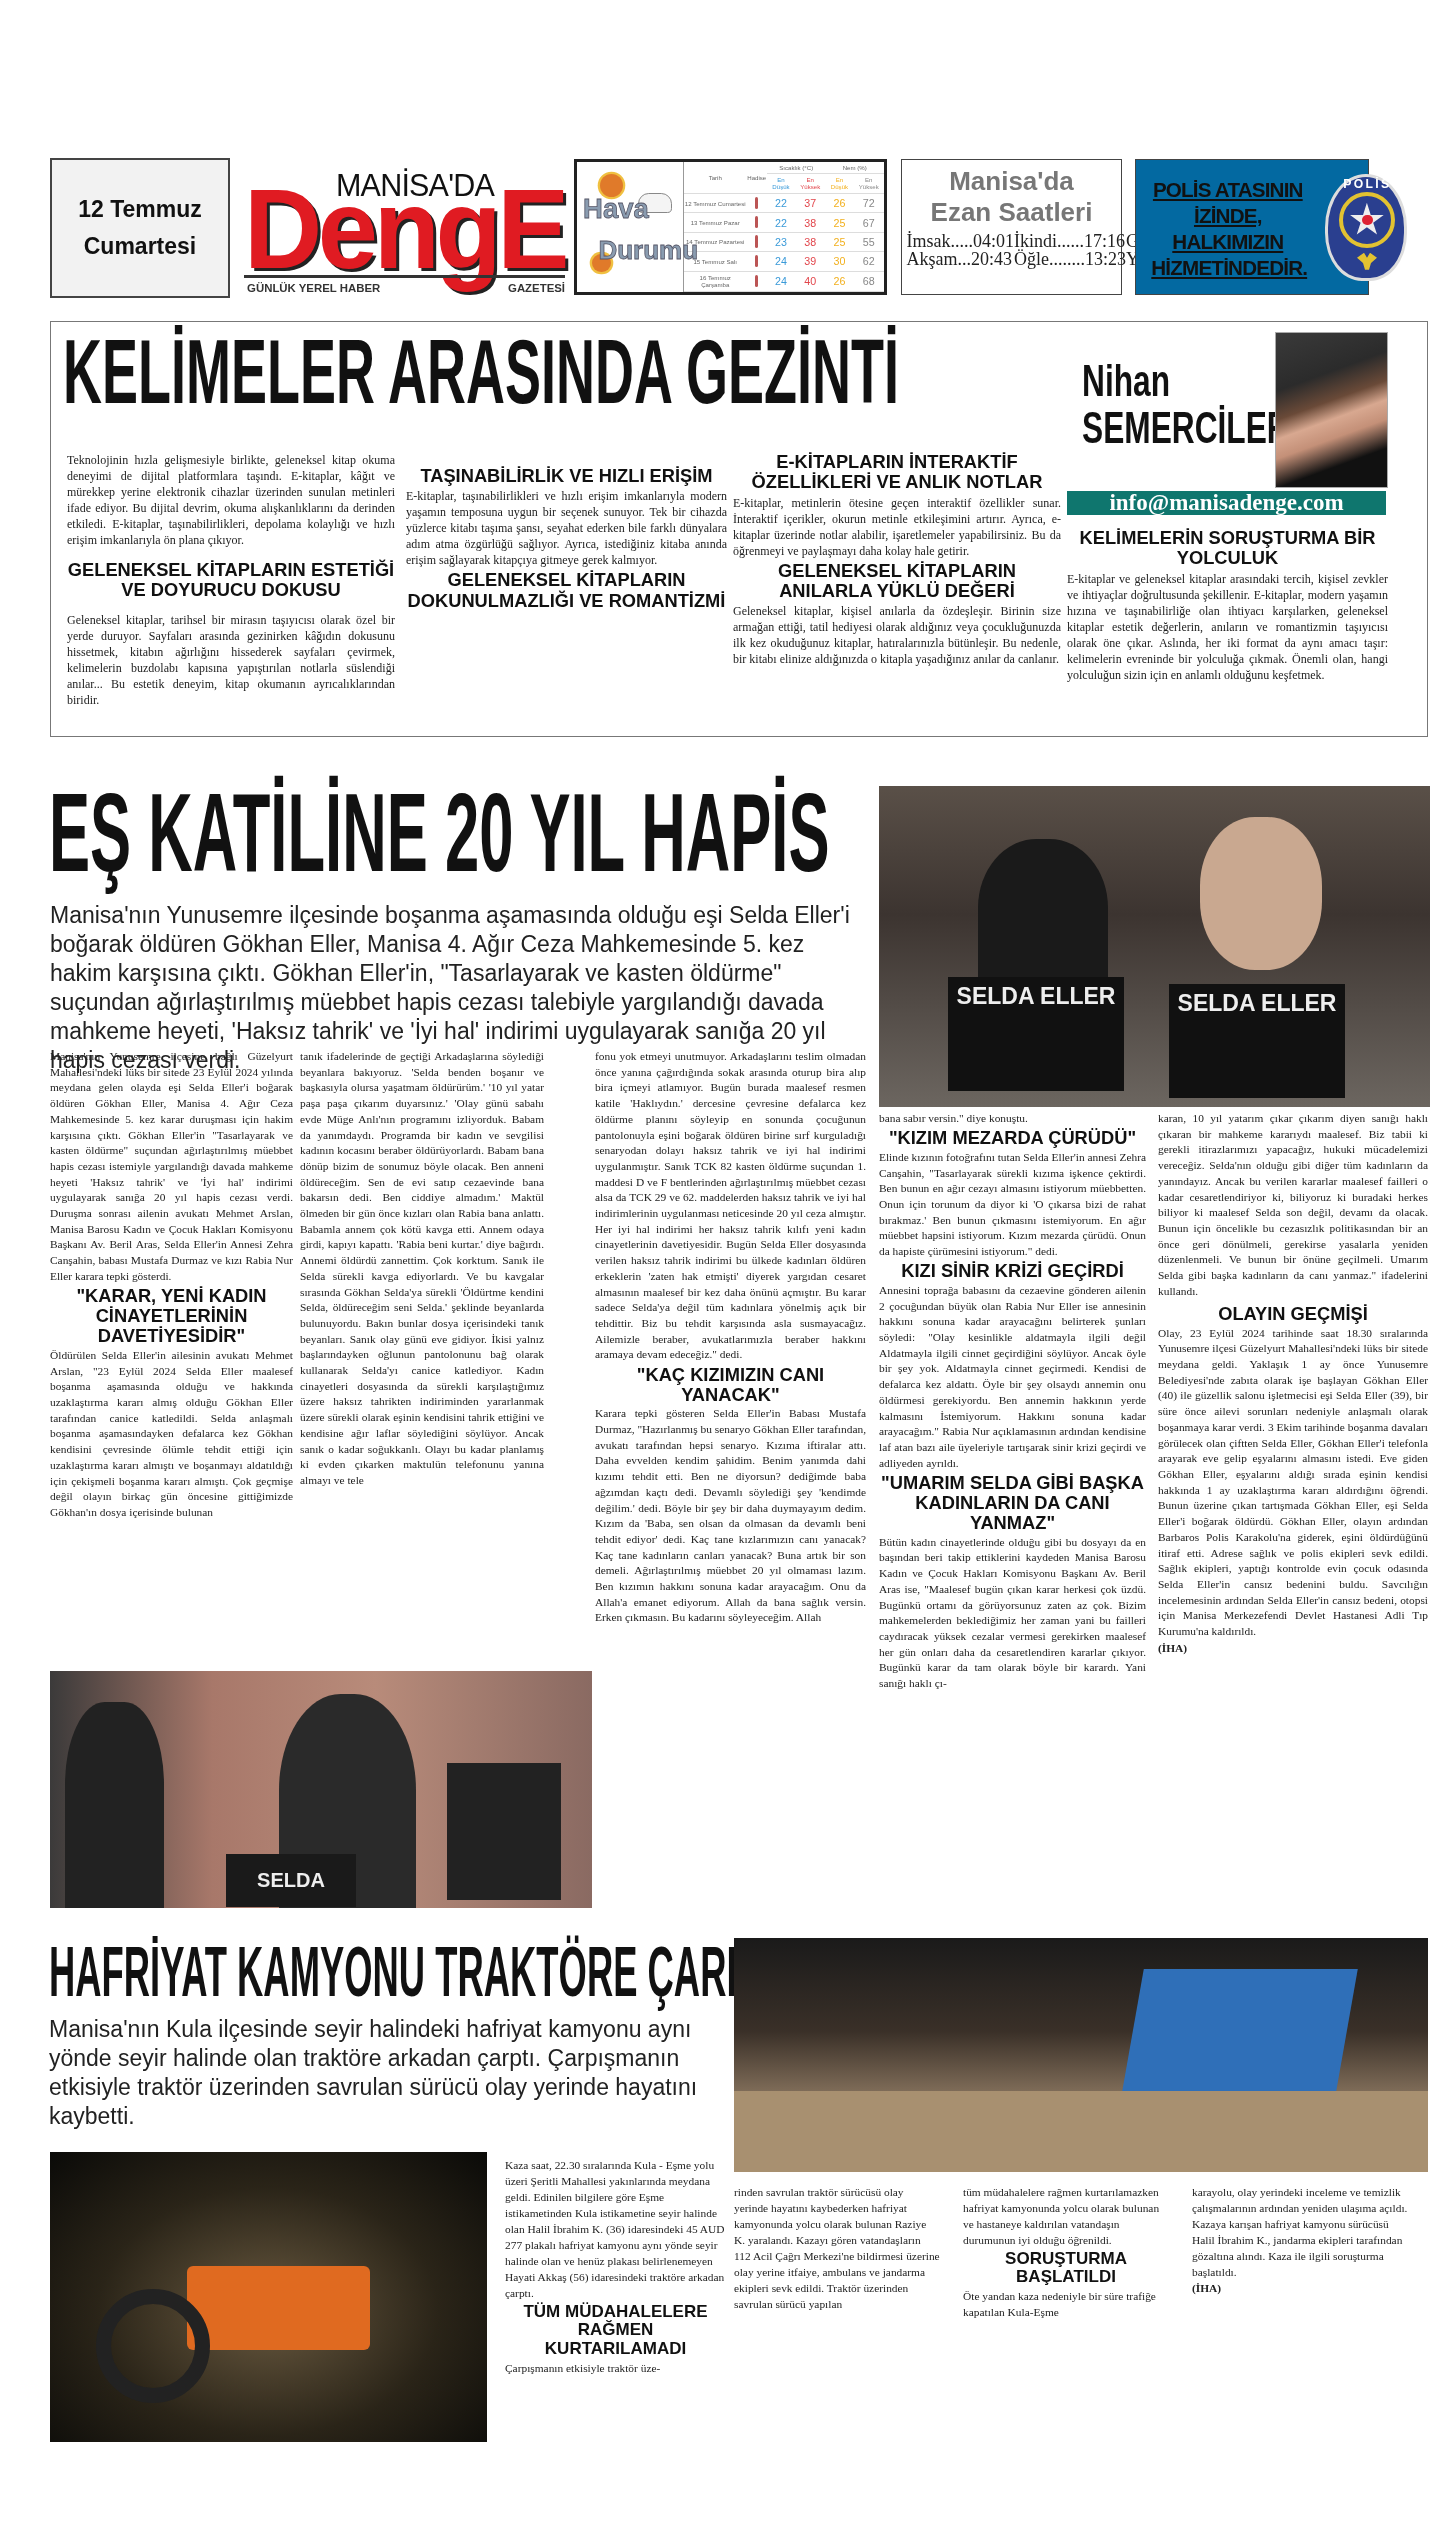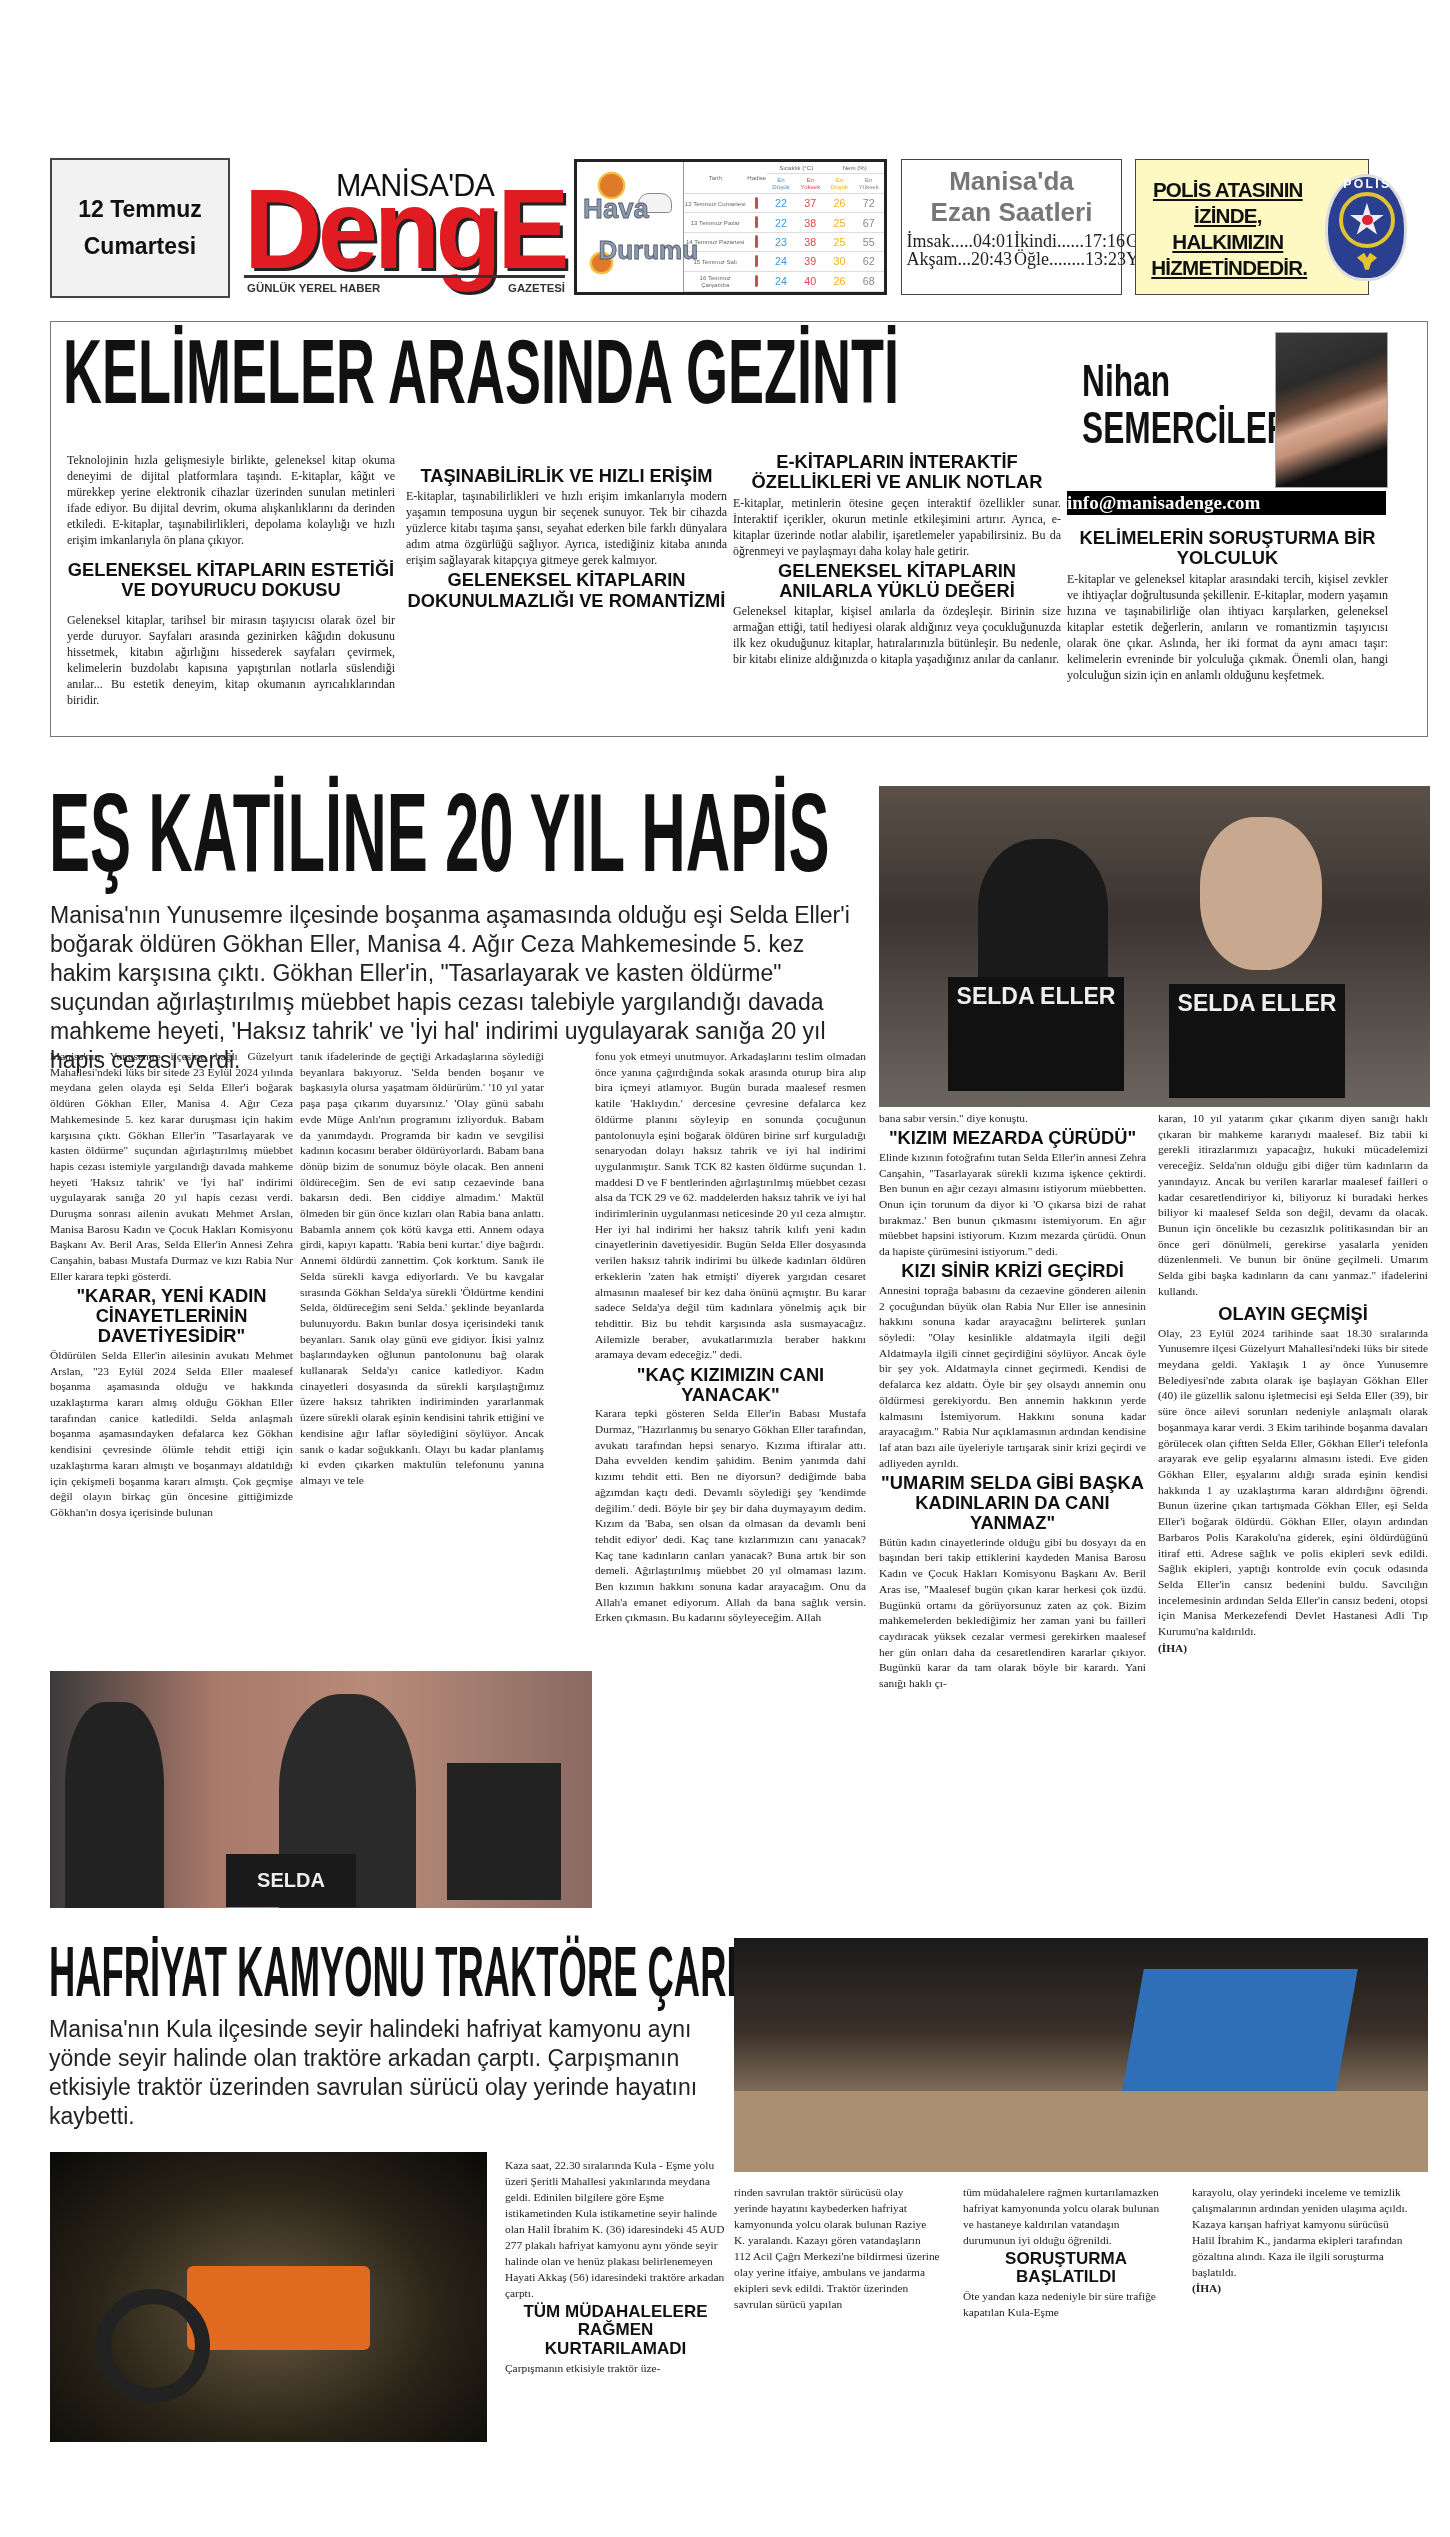--- a/index.html
+++ b/index.html
@@ -19,37 +19,37 @@
 .weather .wlogo .t2{position:absolute;left:21.4px;top:73px;font-family:"Liberation Sans",sans-serif;font-weight:bold;font-size:26px;color:#8a9cb0;-webkit-text-stroke:0.8px #556}
 .sun{position:absolute;border-radius:50%;background:#e07a2a;box-shadow:0 0 0 2.3px #f0c040}
 .weather table{border-collapse:collapse;flex:1;font-family:"Liberation Sans",sans-serif;font-size:6.1px;color:#666}
 .weather td,.weather th{text-align:center;border-bottom:0.8px solid #ddd;padding:0.8px;font-weight:normal}
 .weather td.n{font-size:10.7px}
 .c1{color:#3a9ad9}.c2{color:#e2454b}.c3{color:#f2b01e}.c4{color:#888}
 .therm{display:inline-block;width:3.1px;height:12.2px;background:#b55;border-radius:1.5px}
 .ezan{left:901px;top:159px;width:221px;height:136px;border:1.5px solid #444;background:#fff;text-align:center}
 .ezan .h{font-family:"Liberation Sans",sans-serif;font-weight:bold;font-size:26px;color:#777;line-height:30.5px;margin-top:6.1px}
 .ezan .grid{display:grid;grid-template-columns:1fr 1fr 1fr;font-size:18px;line-height:18.3px;color:#222;text-align:left;padding:0 4.6px;margin-top:4.6px}
-.polis{left:1135px;top:159px;width:234px;height:136px;border:1.5px solid #444;background:#fef9c3}
+.polis{left:1135px;top:159px;width:234px;height:136px;border:1.5px solid #444;background:#0369a1}
 .polis .txt{position:absolute;left:15.3px;top:17px;width:153px;font-family:"Liberation Sans",sans-serif;font-weight:bold;font-size:20.6px;line-height:26px;text-align:center;text-decoration:underline;letter-spacing:-0.8px;color:#111}
 .badge{position:absolute;left:189px;top:13.7px;width:82px;height:107px;border-radius:50% 50% 45% 45%;background:#2a3f8f;border:3.1px solid #ddd}
 .badge .ring{position:absolute;left:10.7px;top:15.3px;width:56px;height:56px;border-radius:50%;border:4.6px solid #e2c231}
 .badge .star{position:absolute;left:21.4px;top:26px;width:35px;height:35px;background:#eee;clip-path:polygon(50% 0,61% 35%,98% 35%,68% 57%,79% 91%,50% 70%,21% 91%,32% 57%,2% 35%,39% 35%)}
 .badge .dot{position:absolute;left:34px;top:38px;width:10.7px;height:10.7px;border-radius:50%;background:#d23}
 .badge .lbl{position:absolute;left:15.3px;top:0;font-family:"Liberation Sans",sans-serif;font-weight:bold;font-size:12.2px;color:#fff;letter-spacing:2.3px}
 .badge .eagle{position:absolute;left:29px;top:76px;width:20px;height:17px;background:#e2c231;clip-path:polygon(0 30%,35% 0,50% 30%,65% 0,100% 30%,70% 60%,60% 100%,40% 100%,30% 60%)}
 
 .colbox{left:50px;top:321px;width:1378px;height:416px;border:1.5px solid #777;background:#fff}
 .bigcond{font-family:"Liberation Sans",sans-serif;font-weight:bold;color:#111;transform-origin:left top;white-space:nowrap;line-height:1}
 .body{font-size:12px;line-height:16px;text-align:justify;color:#222}
 .sh{font-family:"Liberation Sans",sans-serif;font-weight:bold;text-align:center;color:#111;line-height:1.1}
 .author1{left:1082px;top:359px;font-size:44px;transform:scaleX(0.72)}
 .author2{left:1082px;top:406px;font-size:44px;transform:scaleX(0.72)}
 .portrait{left:1275px;top:332px;width:113px;height:156px;background:linear-gradient(160deg,#3a3a3a 0%,#2b2b2b 30%,#6a4a38 45%,#d8a890 55%,#c49078 65%,#111 80%);border:0.8px solid #aaa}
-.email{left:1067px;top:491px;width:319px;height:24.4px;background:#000000;color:#fff;font-weight:bold;font-size:19px;text-align:left;line-height:24.4px}
+.email{left:1067px;top:491px;width:319px;height:24.4px;background:#0f766e;color:#fff;font-weight:bold;font-size:23px;text-align:center;line-height:24.4px}
 
 .ph{background:#555;overflow:hidden}
 .sign{position:absolute;background:#111;color:#eee;font-family:"Liberation Sans",sans-serif;font-weight:bold;text-align:center}
 .ihab{font-weight:bold}
 </style>
 </head>
 <body>
 
 <div class="abs datebox">
   <div>12 Temmuz</div>

